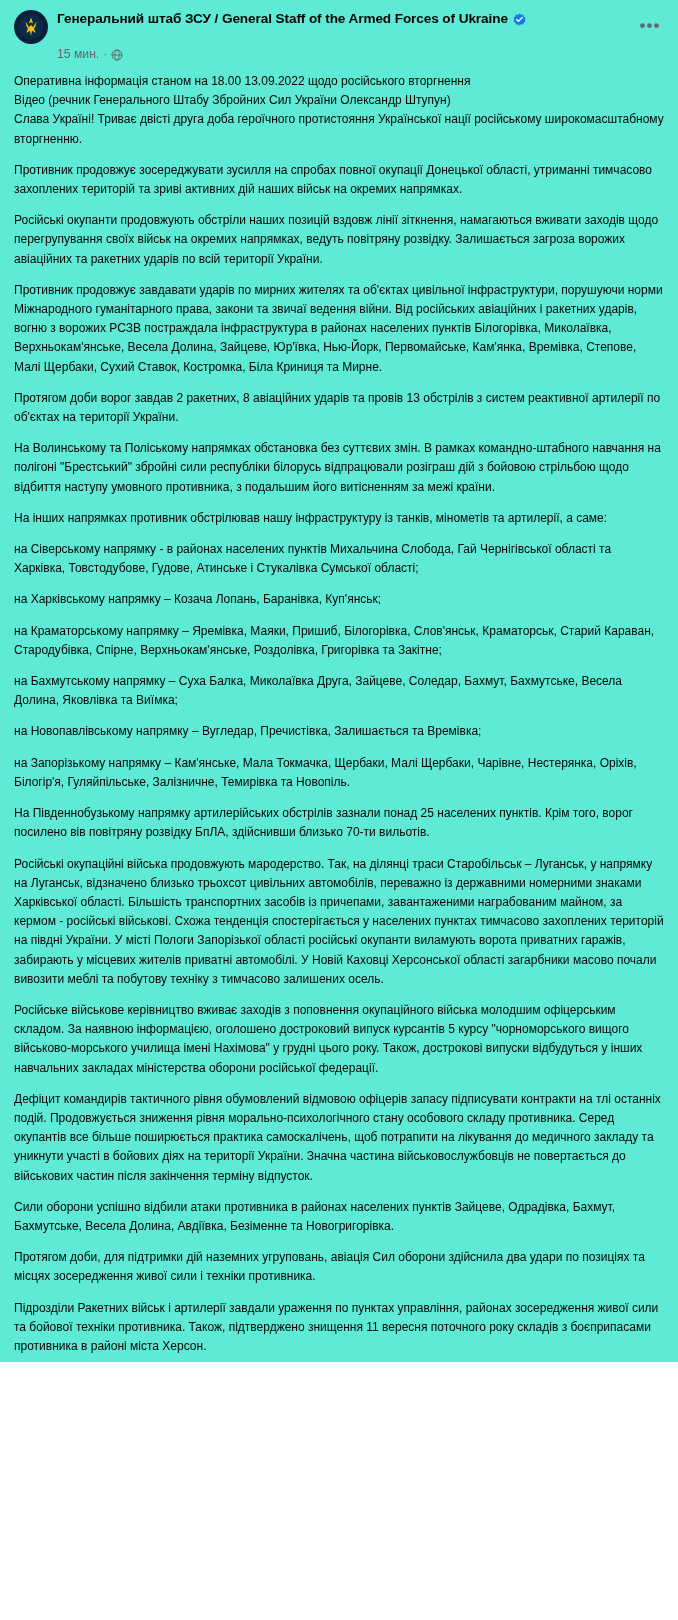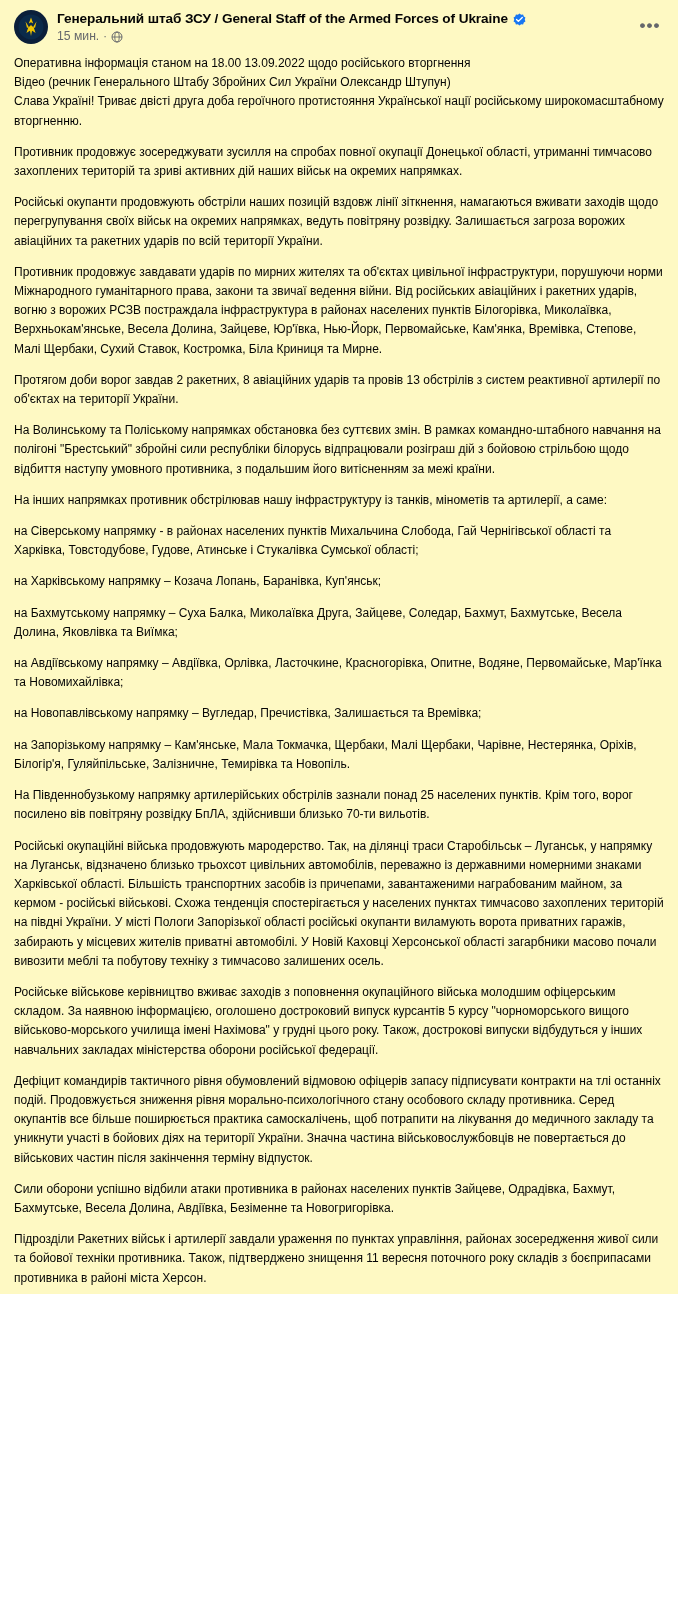--- a/index.html
+++ b/index.html
@@ -8,21 +8,21 @@
     background: #ffffff;
   }
   body {
     width: 678px;
     font-family: "Liberation Sans", sans-serif;
     color: #050505;
   }
   .post {
     width: 678px;
     box-sizing: border-box;
-    background: #fef9c3;
+    background: #5eead4;
     padding: 10px 14px 6px 14px;
   }
   .post-header {
     display: flex;
     align-items: flex-start;
     position: relative;
     margin-bottom: 10px;
   }
   .avatar {
     width: 34px;
@@ -57,21 +57,21 @@
   }
   .verified {
     margin-left: 5px;
     flex: 0 0 auto;
     display: inline-flex;
     align-items: center;
   }
   .meta-row {
     display: flex;
     align-items: center;
-    margin-top: 2px;
+    margin-top: 20px;
     color: #65676b;
     font-size: 12.2px;
     line-height: 15px;
   }
   .meta-dot {
     margin: 0 4px;
     font-size: 11px;
     line-height: 15px;
   }
   .globe-icon {
@@ -156,25 +156,26 @@
     <p class="p-tight">Відео (речник Генерального Штабу Збройних Сил України Олександр Штупун)</p>
     <p>Слава Україні! Триває двісті друга доба героїчного протистояння Української нації російському широкомасштабному вторгненню.</p>
     <p>Противник продовжує зосереджувати зусилля на спробах повної окупації Донецької області, утриманні тимчасово захоплених територій та зриві активних дій наших військ на окремих напрямках.</p>
     <p>Російські окупанти продовжують обстріли наших позицій вздовж лінії зіткнення, намагаються вживати заходів щодо перегрупування своїх військ на окремих напрямках, ведуть повітряну розвідку. Залишається загроза ворожих авіаційних та ракетних ударів по всій території України.</p>
     <p>Противник продовжує завдавати ударів по мирних жителях та об'єктах цивільної інфраструктури, порушуючи норми Міжнародного гуманітарного права, закони та звичаї ведення війни. Від російських авіаційних і ракетних ударів, вогню з ворожих РСЗВ постраждала інфраструктура в районах населених пунктів Білогорівка, Миколаївка, Верхньокам'янське, Весела Долина, Зайцеве, Юр'ївка, Нью-Йорк, Первомайське, Кам'янка, Времівка, Степове, Малі Щербаки, Сухий Ставок, Костромка, Біла Криниця та Мирне.</p>
     <p>Протягом доби ворог завдав 2 ракетних, 8 авіаційних ударів та провів 13 обстрілів з систем реактивної артилерії по об'єктах на території України.</p>
     <p>На Волинському та Поліському напрямках обстановка без суттєвих змін. В рамках командно-штабного навчання на полігоні "Брестський" збройні сили республіки білорусь відпрацювали розіграш дій з бойовою стрільбою щодо відбиття наступу умовного противника, з подальшим його витісненням за межі країни.</p>
     <p>На інших напрямках противник обстрілював нашу інфраструктуру із танків, мінометів та артилерії, а саме:</p>
     <p>на Сіверському напрямку - в районах населених пунктів Михальчина Слобода, Гай Чернігівської області та Харківка, Товстодубове, Гудове, Атинське і Стукалівка Сумської області;</p>
     <p>на Харківському напрямку – Козача Лопань, Баранівка, Куп'янськ;</p>
+    <p>на Краматорському напрямку – Яремівка, Маяки, Пришиб, Білогорівка, Слов'янськ, Краматорськ, Старий Караван, Стародубівка, Спірне, Верхньокам'янське, Роздолівка, Григорівка та Закітне;</p>
     <p>на Бахмутському напрямку – Суха Балка, Миколаївка Друга, Зайцеве, Соледар, Бахмут, Бахмутське, Весела Долина, Яковлівка та Виїмка;</p>
-    <p>на Авдіївському напрямку – Авдіївка, Орлівка, Ласточкине, Красногорівка, Опитне, Водяне, Первомайське, Мар'їнка та Новомихайлівка;</p>
     <p>на Новопавлівському напрямку – Вугледар, Пречистівка, Залишається та Времівка;</p>
     <p>на Запорізькому напрямку – Кам'янське, Мала Токмачка, Щербаки, Малі Щербаки, Чарівне, Нестерянка, Оріхів, Білогір'я, Гуляйпільське, Залізничне, Темирівка та Новопіль.</p>
     <p>На Південнобузькому напрямку артилерійських обстрілів зазнали понад 25 населених пунктів. Крім того, ворог посилено вів повітряну розвідку БпЛА, здійснивши близько 70-ти вильотів.</p>
     <p>Російські окупаційні війська продовжують мародерство. Так, на ділянці траси Старобільськ – Луганськ, у напрямку на Луганськ, відзначено близько трьохсот цивільних автомобілів, переважно із державними номерними знаками Харківської області. Більшість транспортних засобів із причепами, завантаженими награбованим майном, за кермом - російські військові. Схожа тенденція спостерігається у населених пунктах тимчасово захоплених територій на півдні України. У місті Пологи Запорізької області російські окупанти виламують ворота приватних гаражів, забирають у місцевих жителів приватні автомобілі. У Новій Каховці Херсонської області загарбники масово почали вивозити меблі та побутову техніку з тимчасово залишених осель.</p>
     <p>Російське військове керівництво вживає заходів з поповнення окупаційного війська молодшим офіцерським складом. За наявною інформацією, оголошено достроковий випуск курсантів 5 курсу "чорноморського вищого військово-морського училища імені Нахімова" у грудні цього року. Також, дострокові випуски відбудуться у інших навчальних закладах міністерства оборони російської федерації.</p>
     <p>Дефіцит командирів тактичного рівня обумовлений відмовою офіцерів запасу підписувати контракти на тлі останніх подій. Продовжується зниження рівня морально-психологічного стану особового складу противника. Серед окупантів все більше поширюється практика самоскалічень, щоб потрапити на лікування до медичного закладу та уникнути участі в бойових діях на території України. Значна частина військовослужбовців не повертається до військових частин після закінчення терміну відпусток.</p>
     <p>Сили оборони успішно відбили атаки противника в районах населених пунктів Зайцеве, Одрадівка, Бахмут, Бахмутське, Весела Долина, Авдіївка, Безіменне та Новогригорівка.</p>
+    <p>Протягом доби, для підтримки дій наземних угруповань, авіація Сил оборони здійснила два удари по позиціях та місцях зосередження живої сили і техніки противника.</p>
     <p>Підрозділи Ракетних військ і артилерії завдали ураження по пунктах управління, районах зосередження живої сили та бойової техніки противника. Також, підтверджено знищення 11 вересня поточного року складів з боєприпасами противника в районі міста Херсон.</p>
   </div>
 
 </div>
 
 </body></html>

